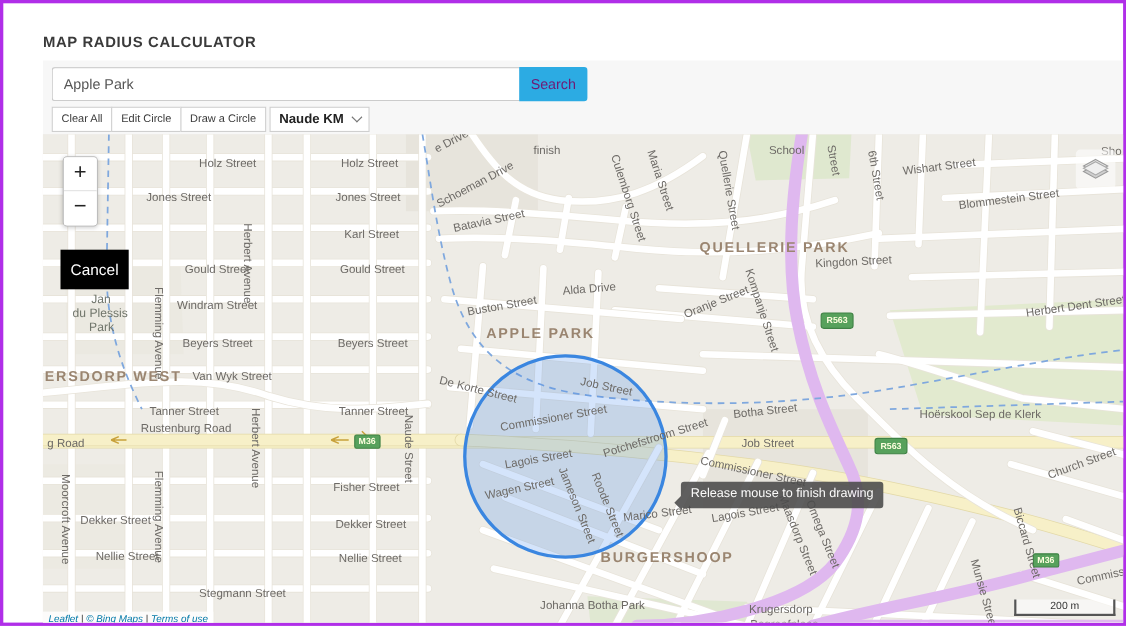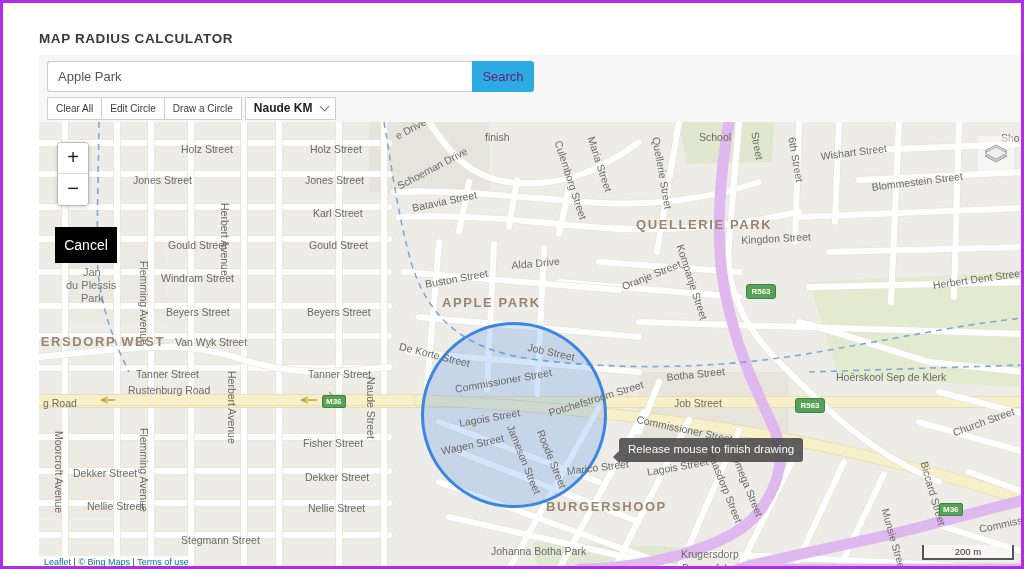--- a/index.html
+++ b/index.html
@@ -133,21 +133,21 @@
     border-right:7px solid #4a4a4a;
   }
   #tooltip-radius { color:#e8c8e8; display:block; }
   #tooltip-hint { color:#ffffff; display:block; }
   
   #attribution {
     position:absolute; left:0; bottom:0; height:13px; line-height:13px;
     background:rgba(255,255,255,.8); padding:0 5px;
     font-size:9px; color:#333; font-family:"Liberation Sans", sans-serif;
   }
-  #attribution a { color:#0078a8; text-decoration:none; }
+  #attribution a { color:#0078a8; text-decoration:none;font-style:italic; }
   #scale-bar {
     position:absolute; right:10px; bottom:9px;
     width:92px; height:15px; line-height:13px;
     border:2px solid #555; border-top:none;
     background:rgba(255,255,255,.55);
     font-size:9.5px; color:#333; text-align:center;
     font-family:"Liberation Sans", sans-serif;
   }
 </style>
 </head>

